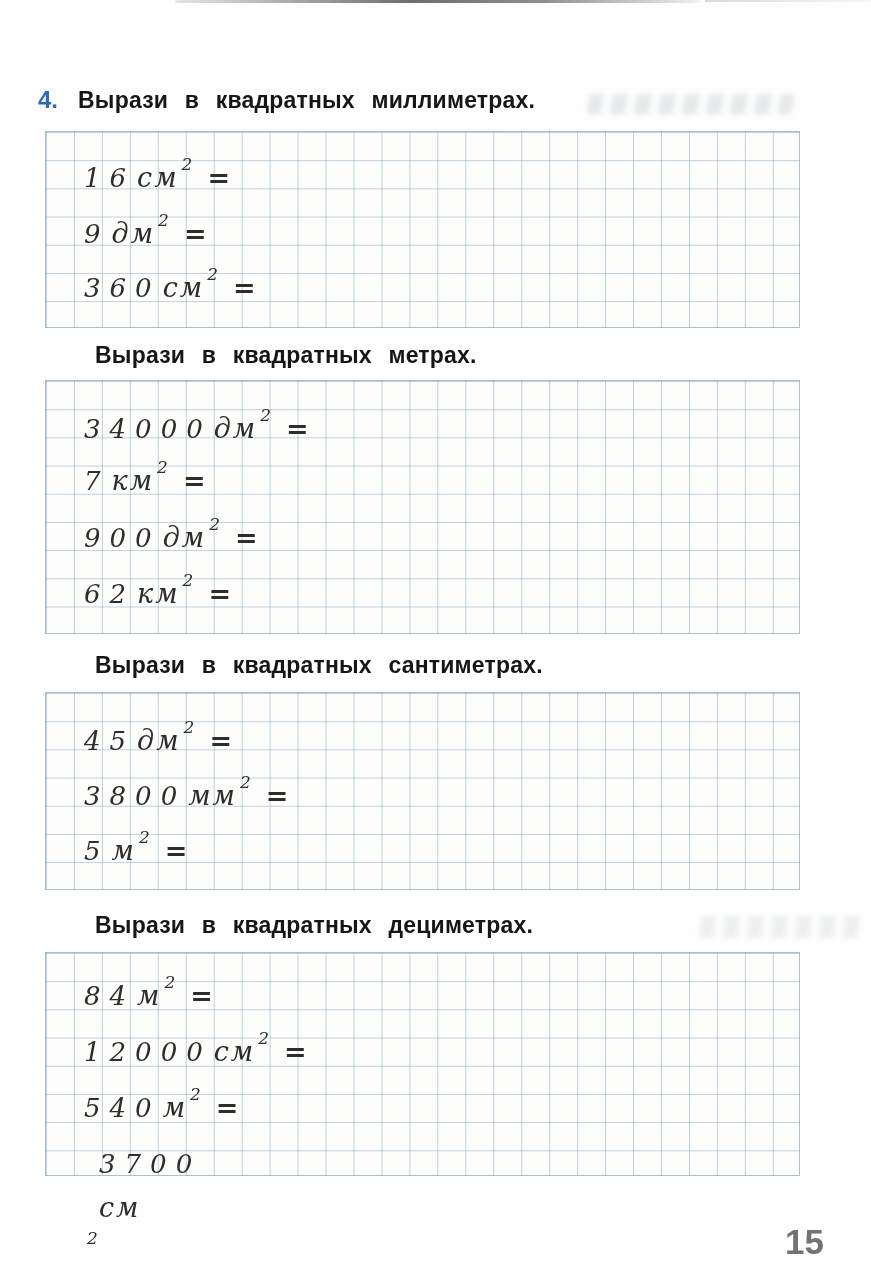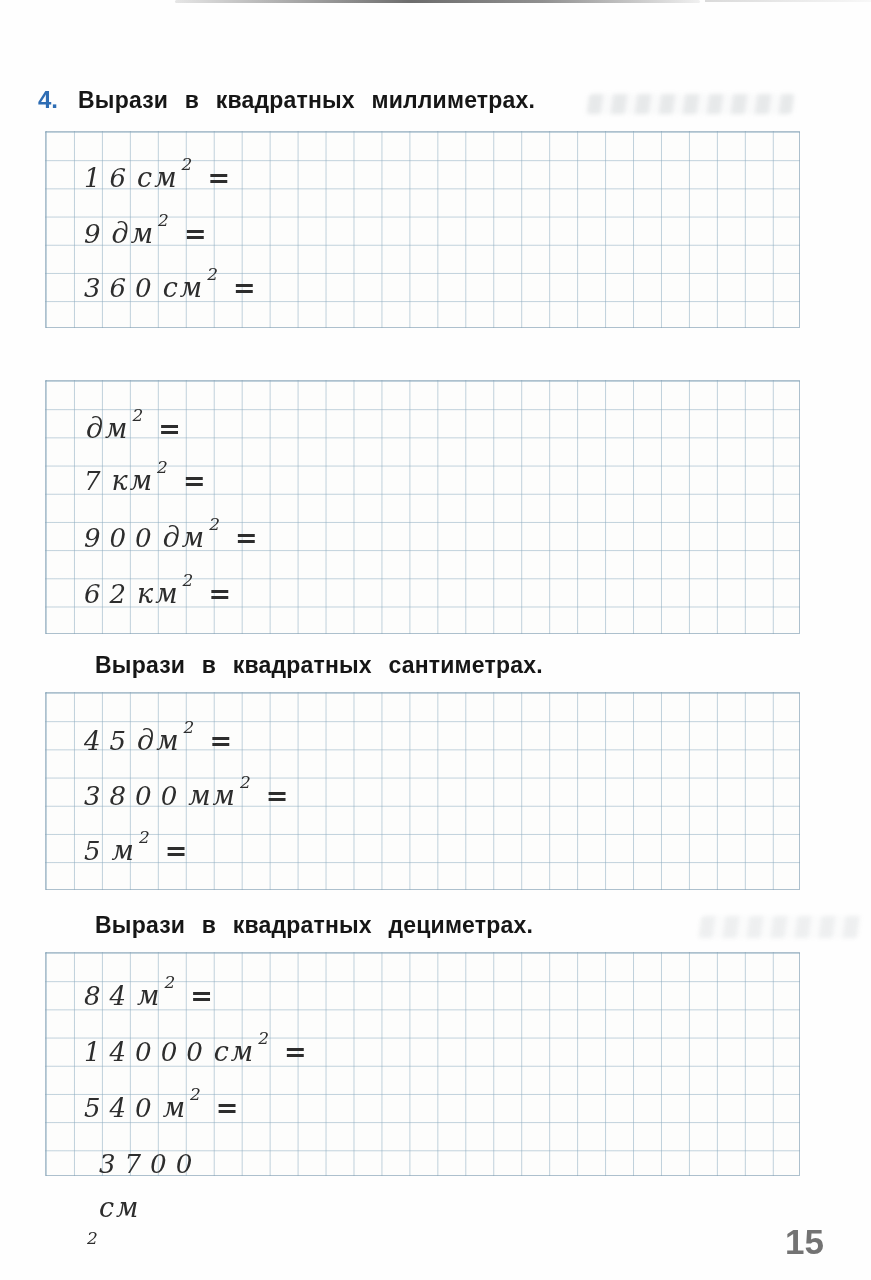--- a/index.html
+++ b/index.html
@@ -125,23 +125,25 @@
         <span class="eqs">=</span>
     </div>
     <div class="equation g1-e3">
       <span class="val">360</span>
         <span class="unit">см</span>
         <sup class="pow">2</sup>
         <span class="eqs">=</span>
     </div>
   </div>
 
+  <h2 class="heading sub-heading h2">Вырази в квадратных метрах.</h2>
 
   <div class="grid grid-2">
     <div class="equation g2-e1">
+      <span class="val">34000</span>
         <span class="unit">дм</span>
         <sup class="pow">2</sup>
         <span class="eqs">=</span>
     </div>
     <div class="equation g2-e2">
       <span class="val">7</span>
         <span class="unit">км</span>
         <sup class="pow">2</sup>
         <span class="eqs">=</span>
     </div>
@@ -185,21 +187,21 @@
   <h2 class="heading sub-heading h4">Вырази в квадратных дециметрах.</h2>
 
   <div class="grid grid-4">
     <div class="equation g4-e1">
       <span class="val">84</span>
         <span class="unit">м</span>
         <sup class="pow">2</sup>
         <span class="eqs">=</span>
     </div>
     <div class="equation g4-e2">
-      <span class="val">14000</span>
+      <span class="val">12000</span>
         <span class="unit">см</span>
         <sup class="pow">2</sup>
         <span class="eqs">=</span>
     </div>
     <div class="equation g4-e3">
       <span class="val">540</span>
         <span class="unit">м</span>
         <sup class="pow">2</sup>
         <span class="eqs">=</span>
     </div>

